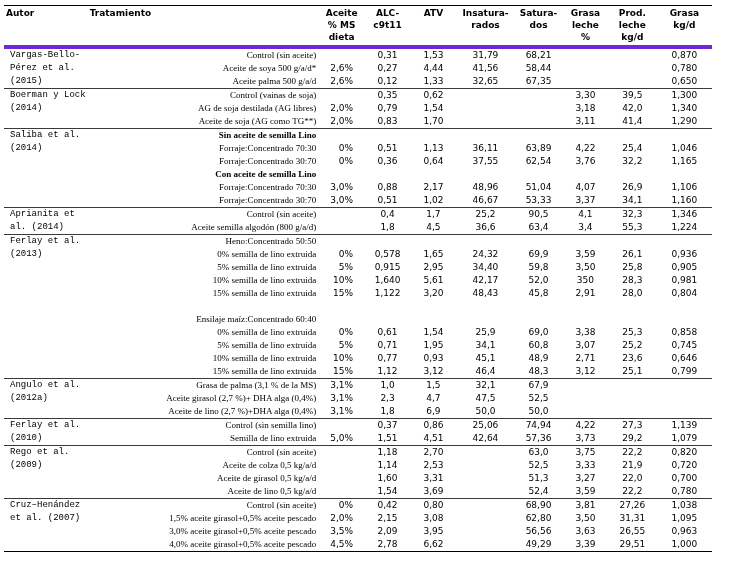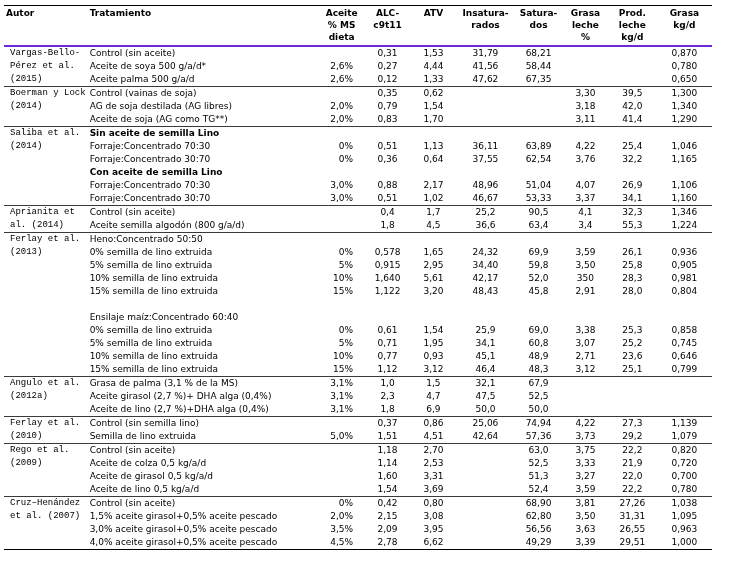--- a/index.html
+++ b/index.html
@@ -36,28 +36,28 @@
     vertical-align: top;
     line-height: 13px;
     font-weight: normal;
     overflow: hidden;
   }
   thead th {
     white-space: pre-line;
     font-weight: bold;
     text-align: center;
     vertical-align: top;
-    border-bottom: 2px solid #6d28d9;
+    border-bottom: 4px solid #6d28d9;
     padding-top: 1px;
     padding-bottom: 2px;
     line-height: 12px;
   }
   thead th.left { text-align: left; }
   td.autor { text-align: left; padding-left: 6px; font-family: Liberation Mono, monospace; }
-  td.trat  { text-align: left; }
+  td.trat  { text-align: right; font-family: Liberation Serif, serif; }
   td.trat.bold { font-weight: bold; }
   td.num   { text-align: center; }
   td.num.aceite { text-align: right; padding-right: 12px; margin-top: 33px; }
   tr.group-start td { border-top: 1px solid #3a3a3a; }
   tr.spacer td { height: 13px; }
 </style>
 </head>
 <body>
 
 <div class="page">
@@ -120,21 +120,21 @@
           <td class="num">58,44</td>
           <td class="num"></td>
           <td class="num"></td>
           <td class="num">0,780</td>
         </tr>
         <tr>
           <td class="trat">Aceite palma 500 g/a/d</td>
           <td class="num aceite">2,6%</td>
           <td class="num">0,12</td>
           <td class="num">1,33</td>
-          <td class="num">47,62</td>
+          <td class="num">32,65</td>
           <td class="num">67,35</td>
           <td class="num"></td>
           <td class="num"></td>
           <td class="num">0,650</td>
         </tr>
         <tr class="group-start">
           <td class="autor" rowspan="3">Boerman y Lock (2014)</td>
           <td class="trat">Control (vainas de soja)</td>
           <td class="num aceite"></td>
           <td class="num">0,35</td>

